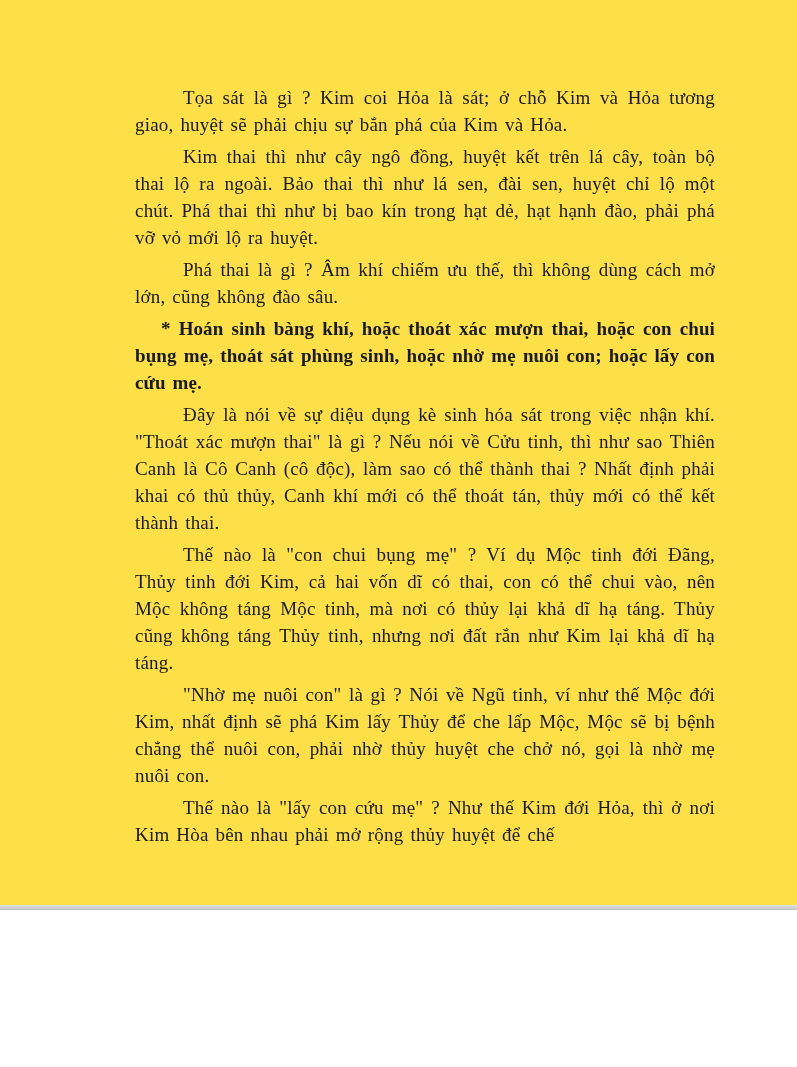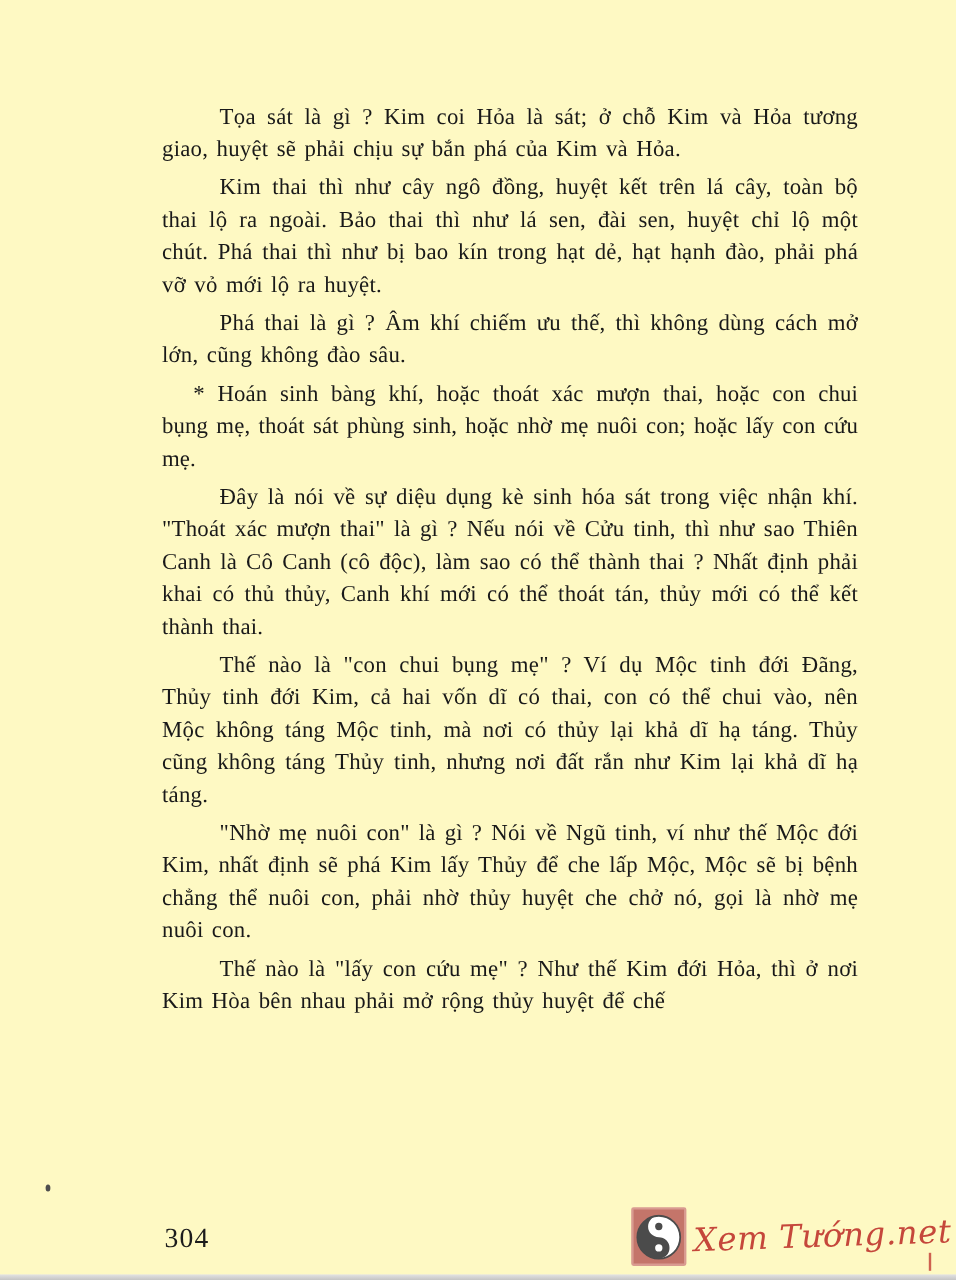--- a/index.html
+++ b/index.html
@@ -1,21 +1,21 @@
 <!DOCTYPE html>
 <html><head>
 <meta charset="utf-8">
 <style>
   * { margin: 0; padding: 0; box-sizing: border-box; }
   html, body { background: #ffffff; }
   .page {
     position: relative;
     width: 797px;
-    height: 1067px;
-    background: #fef9c3;
+    height: 910px;
+    background: #fde047;
     overflow: hidden;
     font-family: "Liberation Serif", "DejaVu Serif", serif;
     color: #191919;
   }
   .text-block {
     position: absolute;
     left: 135px;
     top: 84px;
     width: 580px;
     text-align: justify;
@@ -23,21 +23,21 @@
   .para {
     font-size: 19px;
     line-height: 27px;
     text-indent: 48px;
     margin-bottom: 5px;
     word-spacing: 2px;
     letter-spacing: 0.2px;
   }
   .para.starred {
     text-indent: 26px;
-    font-weight: normal;
+    font-weight: bold;
     letter-spacing: 0.1px;
   }
   .footer-pagenum {
     position: absolute;
     left: 137px;
     top: 1019px;
     font-size: 23px;
     font-weight: normal;
     letter-spacing: 1px;
     color: #1c1c1c;

